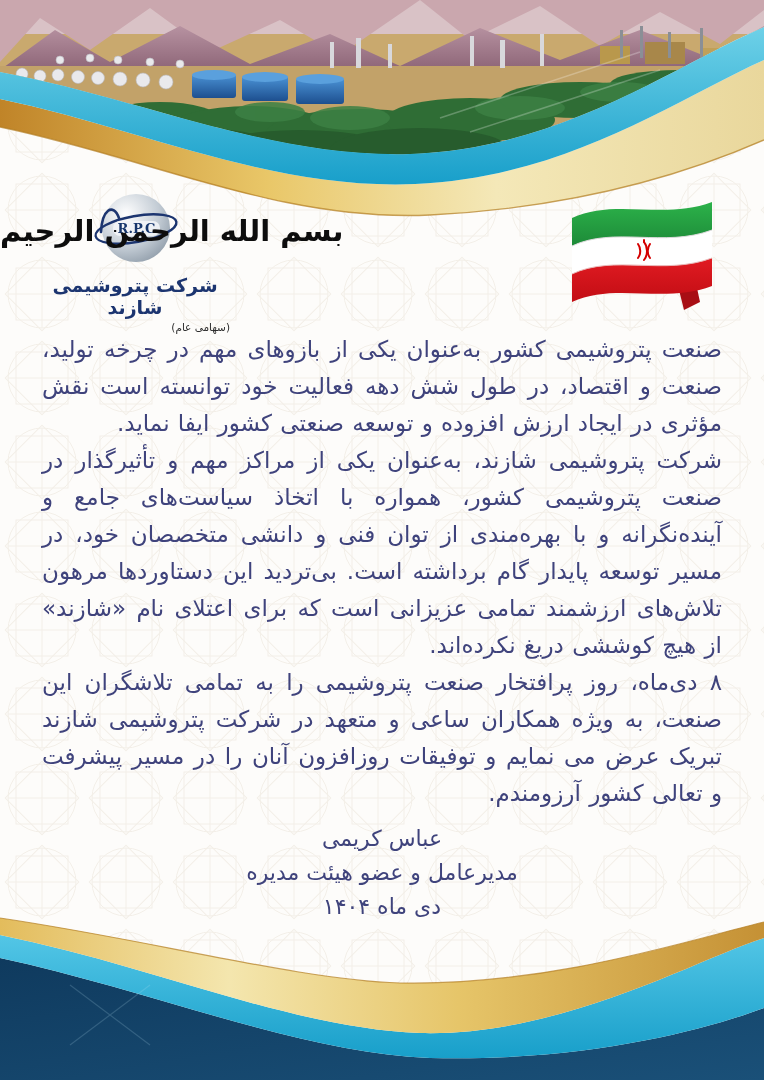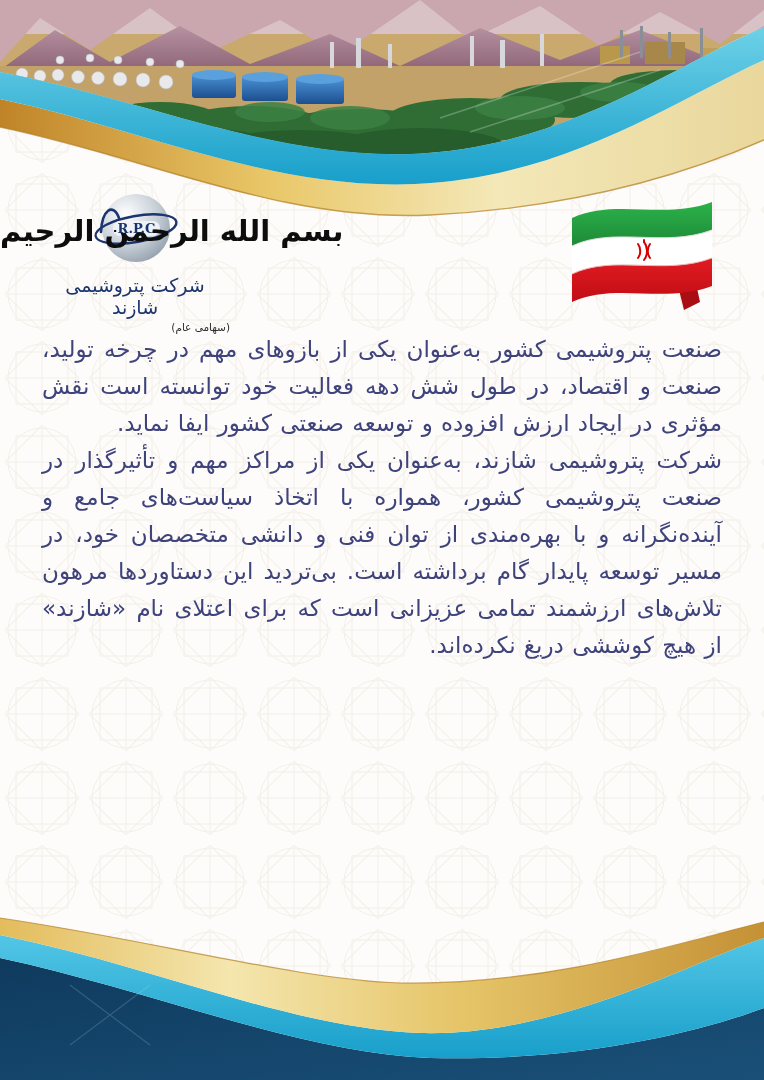--- a/index.html
+++ b/index.html
@@ -11,21 +11,21 @@
     overflow:hidden;
     font-family:"DejaVu Sans","Liberation Sans",sans-serif;
     direction:rtl;
   }
   .pattern-layer{position:absolute;inset:0;z-index:0;}
   .top-banner{position:absolute;top:0;left:0;z-index:2;display:block;}
   .bottom-banner{position:absolute;bottom:0;left:0;z-index:2;display:block;}
 
   .header-row{position:absolute;top:182px;left:0;right:0;height:140px;z-index:3;}
   .logo-block{position:absolute;top:6px;right:534px;left:40px;width:190px;text-align:center;right:auto;left:40px;}
-  .logo-name{font-size:19px;font-weight:normal;color:#1c3570;margin-top:2px;letter-spacing:-0.5px;}
+  .logo-name{font-size:19px;font-weight:bold;color:#1c3570;margin-top:2px;letter-spacing:-0.5px;}
   .logo-type{font-size:10.5px;color:#2c2c2c;margin-top:3px;text-align:right;}
   .bismillah{
     position:absolute;top:32px;left:0;right:0;text-align:left;
     font-size:29px;font-weight:bold;color:#0d0d0d;
     font-family:"DejaVu Sans","Liberation Serif",sans-serif;
   }
   .flag-wrap{position:absolute;top:0;right:40px;width:160px;height:135px;}
 
   .content{
     position:absolute;top:331px;left:42px;right:42px;z-index:3;
@@ -223,21 +223,27 @@
           <path d="M6,-7 C3,-3 3,3 6,7"></path>
           <path d="M0,-11 L0,-9"></path>
         </g>
       </svg>
     </div>
   </div>
 
   <div class="content">
     <p>صنعت پتروشیمی کشور به‌عنوان یکی از بازوهای مهم در چرخه تولید، صنعت و اقتصاد، در طول شش دهه فعالیت خود توانسته است نقش مؤثری در ایجاد ارزش افزوده و توسعه صنعتی کشور ایفا نماید.</p>
     <p>شرکت پتروشیمی شازند، به‌عنوان یکی از مراکز مهم و تأثیرگذار در صنعت پتروشیمی کشور، همواره با اتخاذ سیاست‌های جامع و آینده‌نگرانه و با بهره‌مندی از توان فنی و دانشی متخصصان خود، در مسیر توسعه پایدار گام برداشته است. بی‌تردید این دستاوردها مرهون تلاش‌های ارزشمند تمامی عزیزانی است که برای اعتلای نام «شازند» از هیچ کوششی دریغ نکرده‌اند.</p>
-
+    <p>۸ دی‌ماه، روز پرافتخار صنعت پتروشیمی را به تمامی تلاشگران این صنعت، به ویژه همکاران ساعی و متعهد در شرکت پتروشیمی شازند تبریک عرض می نمایم و توفیقات روزافزون آنان را در مسیر پیشرفت و تعالی کشور آرزومندم.</p>
+
+    <div class="signature">
+      <span class="sig-line">عباس کریمی</span>
+      <span class="sig-line">مدیرعامل و عضو هیئت مدیره</span>
+      <span class="sig-line">دی ماه ۱۴۰۴</span>
+    </div>
   </div>
 
   <svg class="bottom-banner" width="764" height="170" viewBox="0 0 764 170" aria-hidden="true">
     <defs>
       <linearGradient id="goldB" x1="0" y1="0" x2="1" y2="0">
         <stop offset="0" stop-color="#e3bc5c"></stop>
         <stop offset="0.3" stop-color="#f4e6ae"></stop>
         <stop offset="0.6" stop-color="#e6c569"></stop>
         <stop offset="1" stop-color="#c59135"></stop>
       </linearGradient>

